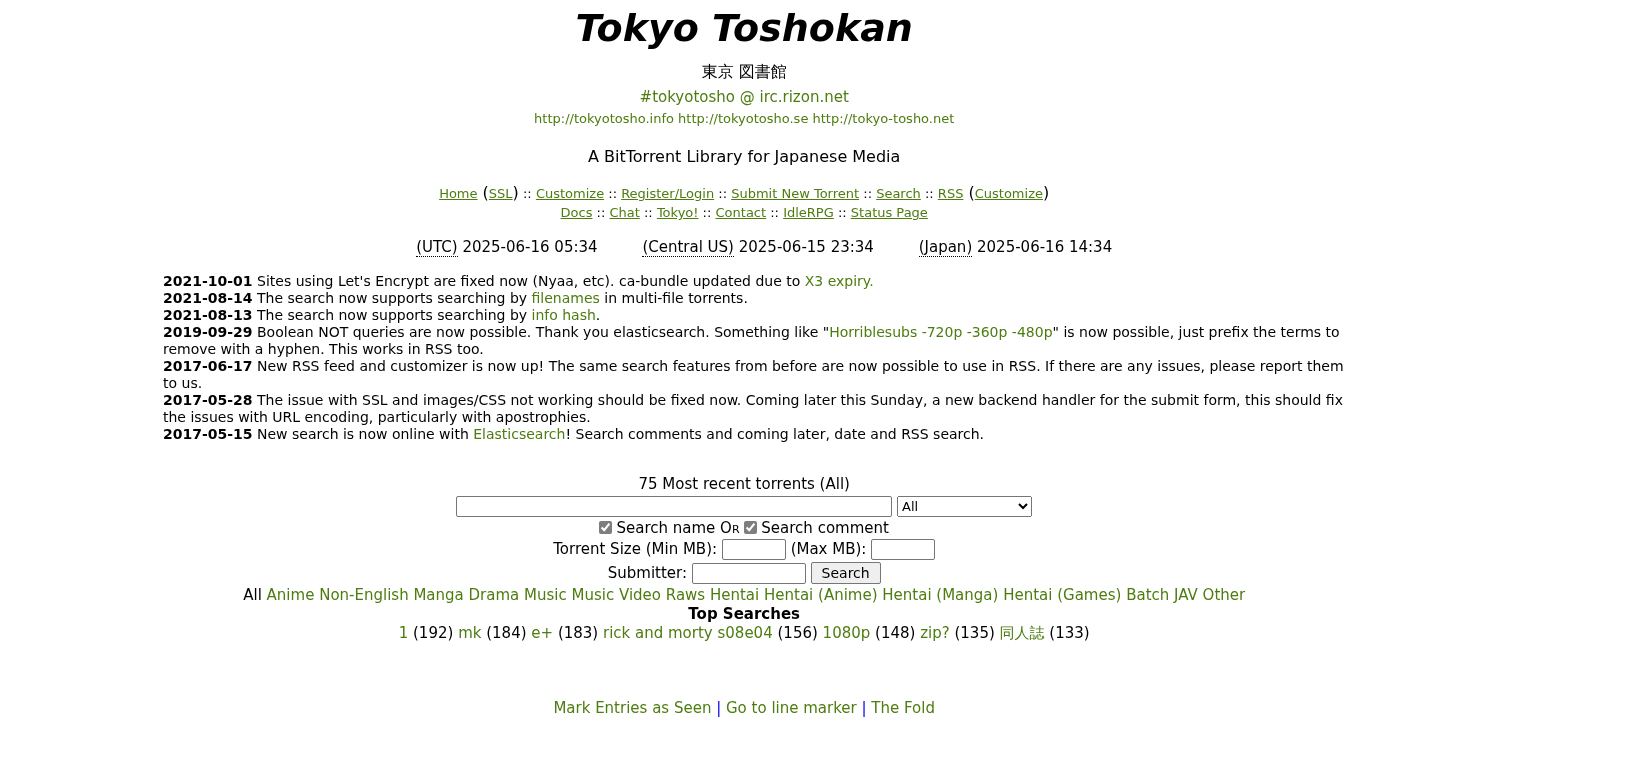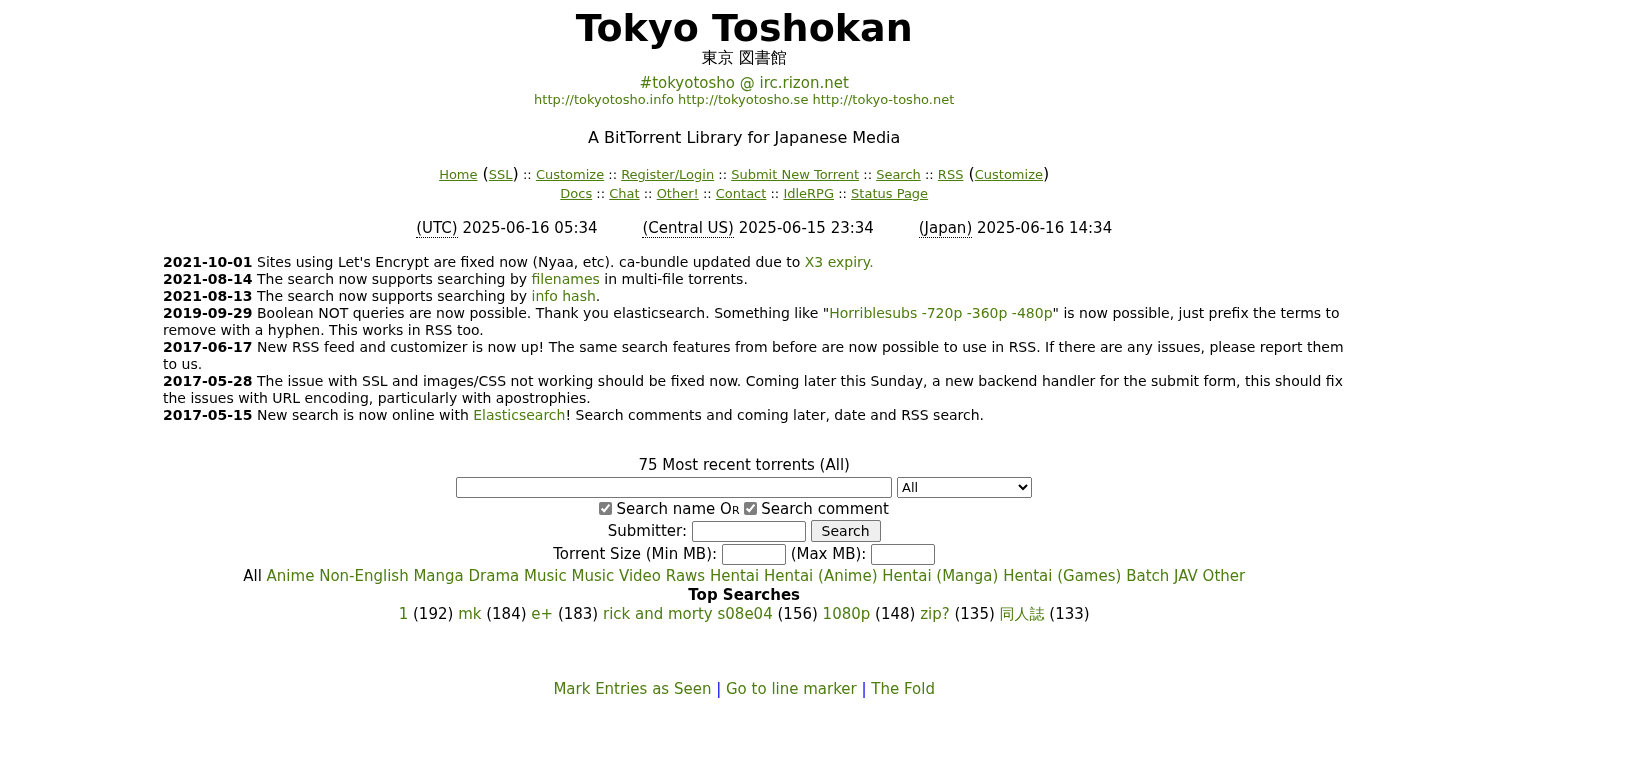--- a/index.html
+++ b/index.html
@@ -6,24 +6,24 @@
   body {
     margin: 8px;
     background: #ffffff;
     color: #000000;
     font-family: "DejaVu Sans", "Liberation Sans", sans-serif;
     font-size: 15px;
     position: relative;
   }
   .page { width: 90%; text-align: center; }
   a { color: #4d7c0f; text-decoration: none; cursor: pointer; }
-  .title { font-size: 38px; line-height: 40px; font-weight: bold; margin: 0; }
-  .jp-subtitle { font-size: 16px; line-height: 20px; margin-top: 0; }
+  .title { font-size: 38px; line-height: 40px; font-weight: bold; margin: 0; font-style: italic; }
+  .jp-subtitle { font-size: 16px; line-height: 20px; margin-top: 14px; }
   .irc-line { font-size: 15px; line-height: 18px; margin-top: 6px; }
-  .mirror-line { font-size: 13px; line-height: 16px; }
+  .mirror-line { font-size: 13px; line-height: 16px; margin-top: 5px; }
   .tagline { font-size: 16px; line-height: 20px; margin-top: 20px; }
   .menu { font-size: 13px; line-height: 19px; }
   .menu-row1 { margin-top: 16px; }
   .menu a { text-decoration: underline; }
   .menu .paren { font-size: 16px; }
   .clock { font-size: 15px; line-height: 19px; margin-top: 16px; }
   .abbr { border-bottom: 1px dotted #000; cursor: help; margin-left: 40px; }
   .news {
     text-align: left;
     font-size: 14px;
@@ -81,21 +81,21 @@
 
   <div class="jp-subtitle">東京 図書館</div>
 
   <div class="irc-line"><a href="#">#tokyotosho @ irc.rizon.net</a></div>
 
   <div class="mirror-line"><a href="#">http://tokyotosho.info</a><span> </span><a href="#">http://tokyotosho.se</a><span> </span><a href="#">http://tokyo-tosho.net</a></div>
 
   <div class="tagline">A BitTorrent Library for Japanese Media</div>
 
   <div class="menu menu-row1"><a href="#">Home</a><span class="paren"> (</span><a href="#">SSL</a><span class="paren">)</span><span> :: </span><a href="#">Customize</a><span> :: </span><a href="#">Register/Login</a><span> :: </span><a href="#">Submit New Torrent</a><span> :: </span><a href="#">Search</a><span> :: </span><a href="#">RSS</a><span class="paren"> (</span><a href="#">Customize</a><span class="paren">)</span></div>
-  <div class="menu menu-row2"><a href="#">Docs</a><span> :: </span><a href="#">Chat</a><span> :: </span><a href="#">Other!</a><span> :: </span><a href="#">Contact</a><span> :: </span><a href="#">IdleRPG</a><span> :: </span><a href="#">Status Page</a></div>
+  <div class="menu menu-row2"><a href="#">Docs</a><span> :: </span><a href="#">Chat</a><span> :: </span><a href="#">Tokyo!</a><span> :: </span><a href="#">Contact</a><span> :: </span><a href="#">IdleRPG</a><span> :: </span><a href="#">Status Page</a></div>
 
   <div class="clock"><span class="abbr">(UTC)</span><span> 2025-06-16 05:34 </span><span class="abbr">(Central US)</span><span> 2025-06-15 23:34 </span><span class="abbr">(Japan)</span><span> 2025-06-16 14:34</span></div>
 
   <div class="news">
       <div class="news-item"><b>2021-10-01</b><span> Sites using Let's Encrypt are fixed now (Nyaa, etc). ca-bundle updated due to </span><a href="#">X3 expiry.</a></div>
       <div class="news-item"><b>2021-08-14</b><span> The search now supports searching by </span><a href="#">filenames</a><span> in multi-file torrents.</span></div>
       <div class="news-item"><b>2021-08-13</b><span> The search now supports searching by </span><a href="#">info hash</a><span>.</span></div>
       <div class="news-item"><b>2019-09-29</b><span> Boolean NOT queries are now possible. Thank you elasticsearch. Something like "</span><a href="#">Horriblesubs -720p -360p -480p</a><span>" is now possible, just prefix the terms to remove with a hyphen. This works in RSS too.</span></div>
       <div class="news-item"><b>2017-06-17</b><span> New RSS feed and customizer is now up! The same search features from before are now possible to use in RSS. If there are any issues, please report them to us.</span></div>
       <div class="news-item"><b>2017-05-28</b><span> The issue with SSL and images/CSS not working should be fixed now. Coming later this Sunday, a new backend handler for the submit form, this should fix the issues with URL encoding, particularly with apostrophies.</span></div>
@@ -110,29 +110,29 @@
       <select class="category-select">
         <option>All</option>
       </select>
     </div>
     <div class="form-row">
       <input type="checkbox" checked="checked" style=""><span>Search name</span>
       <span class="sc">Or</span>
       <input type="checkbox" checked="checked" style=""><span>Search comment</span>
     </div>
     <div class="form-row">
-      <span>Submitter:</span>
-      <input type="text" class="submitter-input" style="">
-      <button type="submit" class="search-btn">Search</button>
-    </div>
-    <div class="form-row">
       <span>Torrent Size (Min MB):</span>
       <input type="text" class="size-input" style="">
       <span>(Max MB):</span>
       <input type="text" class="size-input" style="">
+    </div>
+    <div class="form-row">
+      <span>Submitter:</span>
+      <input type="text" class="submitter-input" style="">
+      <button type="submit" class="search-btn">Search</button>
     </div>
   </form>
 
   <div class="cats"><span>All </span><a href="#">Anime</a><span> </span><a href="#">Non-English</a><span> </span><a href="#">Manga</a><span> </span><a href="#">Drama</a><span> </span><a href="#">Music</a><span> </span><a href="#">Music Video</a><span> </span><a href="#">Raws</a><span> </span><a href="#">Hentai</a><span> </span><a href="#">Hentai (Anime)</a><span> </span><a href="#">Hentai (Manga)</a><span> </span><a href="#">Hentai (Games)</a><span> </span><a href="#">Batch</a><span> </span><a href="#">JAV</a><span> </span><a href="#">Other</a></div>
 
   <div class="ts-head">Top Searches</div>
   <div class="ts-row"><a href="#">1</a><span> (192) </span><a href="#">mk</a><span> (184) </span><a href="#">e+</a><span> (183) </span><a href="#">rick and morty s08e04</a><span> (156) </span><a href="#">1080p</a><span> (148) </span><a href="#">zip?</a><span> (135) </span><a href="#">同人誌</a><span> (133)</span></div>
 
   <div class="footer"><a href="#">Mark Entries as Seen</a><span> | </span><a href="#">Go to line marker</a><span> | </span><a href="#">The Fold</a></div>
 

